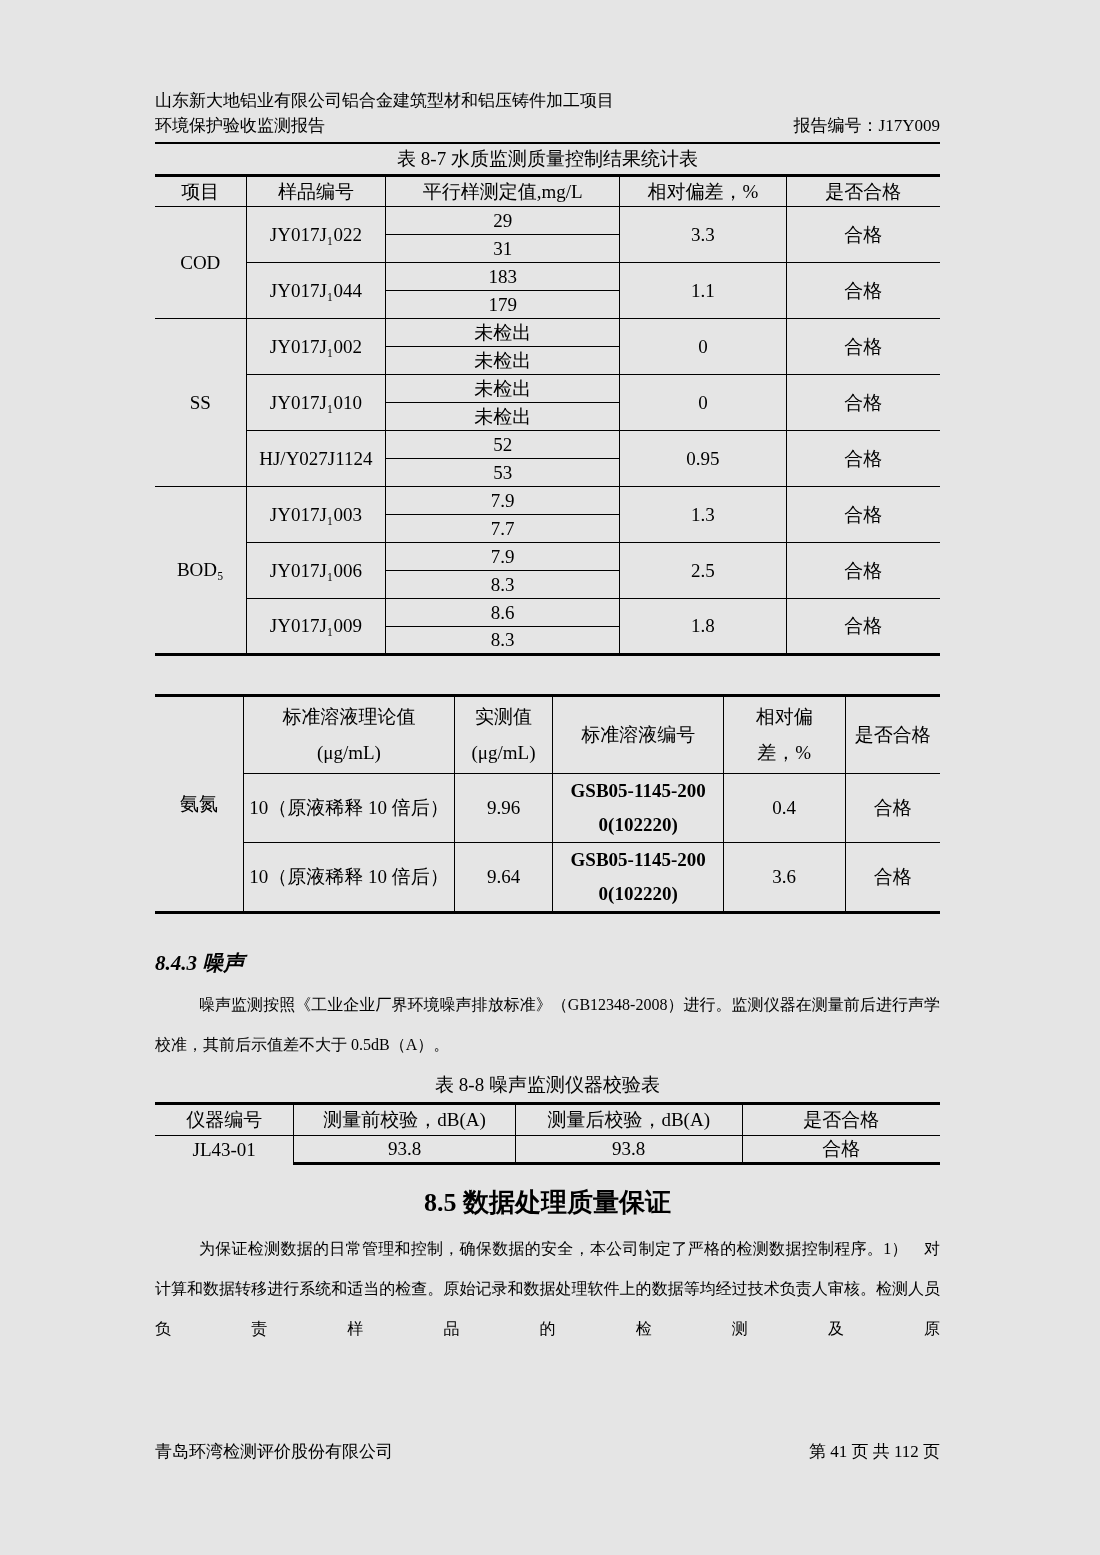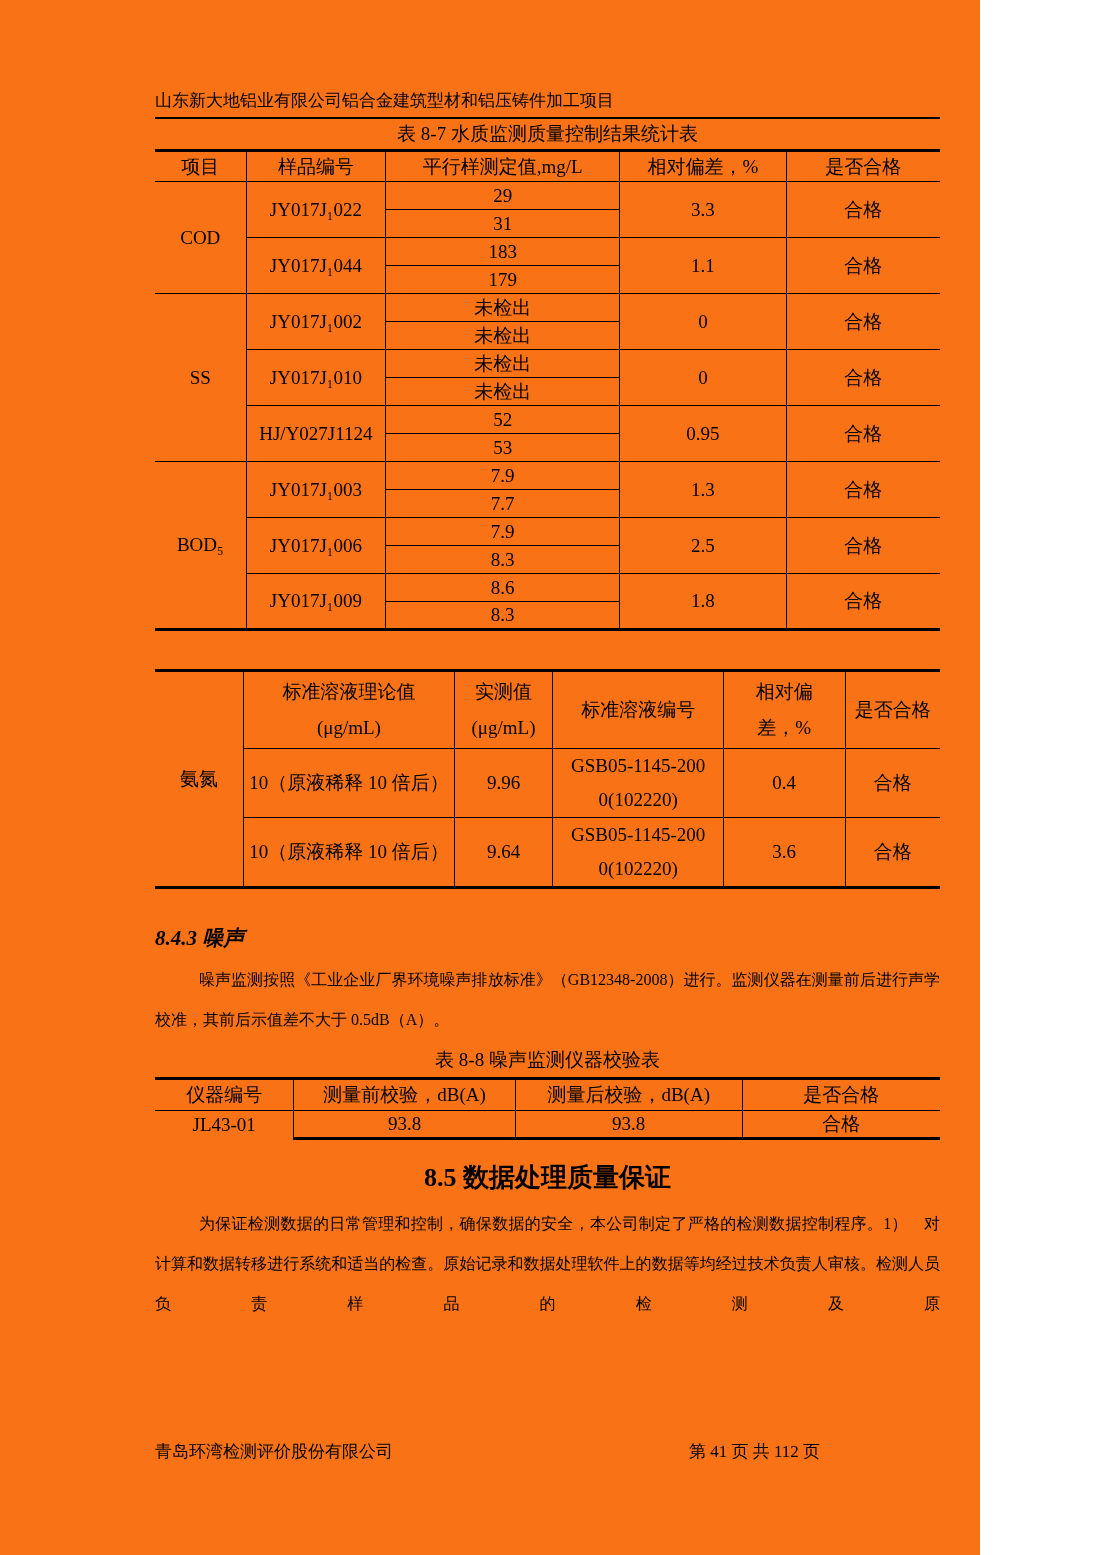--- a/index.html
+++ b/index.html
@@ -1,21 +1,21 @@
 <!DOCTYPE html>
 <html><head>
 <meta charset="utf-8">
 <style>
   * { margin: 0; padding: 0; box-sizing: border-box; }
   html, body { background: #fff; }
   .page {
     position: relative;
-    width: 980px;
+    width: 1100px;
     height: 1555px;
-    background: #f97316;
+    background: #e5e5e5;
     color: #000;
     font-family: "Liberation Serif", "DejaVu Serif", serif;
     overflow: hidden;
   }
   .content {
     position: absolute;
     left: 155px;
     top: 0;
     width: 785px;
   }
@@ -66,21 +66,21 @@
   .t1 col.c1 { width: 11.6%; }
   .t1 col.c2 { width: 17.8%; }
   .t1 col.c3 { width: 29.8%; }
   .t1 col.c4 { width: 21.2%; }
   .t1 col.c5 { width: 19.6%; }
 
   .t2 { margin-top: 38px; }
   .t2 th { height: 78px; }
   .t2 td { height: 68px; }
   .t2 th div { line-height: 36px; }
-  .t2 td div { line-height: 34px; }
+  .t2 td div { line-height: 34px; font-weight: bold; }
   .t2 col.c1 { width: 11.3%; }
   .t2 col.c2 { width: 26.8%; }
   .t2 col.c3 { width: 12.6%; }
   .t2 col.c4 { width: 21.7%; }
   .t2 col.c5 { width: 15.5%; }
   .t2 col.c6 { width: 12.1%; }
 
   .t3 { margin-top: 5px; }
   .t3 th { height: 32px; }
   .t3 td { height: 28px; }
@@ -130,20 +130,24 @@
   }
 </style>
 </head>
 <body>
 
 <div class="page">
   <div class="content">
 
     <div class="doc-header">
       <div>山东新大地铝业有限公司铝合金建筑型材和铝压铸件加工项目</div>
+      <div class="row2">
+        <span>环境保护验收监测报告</span>
+        <span>报告编号：J17Y009</span>
+      </div>
     </div>
 
     <div class="tbl-title">表 8-7 水质监测质量控制结果统计表</div>
 
     <table class="t1">
       <colgroup>
           <col class="c1">
           <col class="c2">
           <col class="c3">
           <col class="c4">

